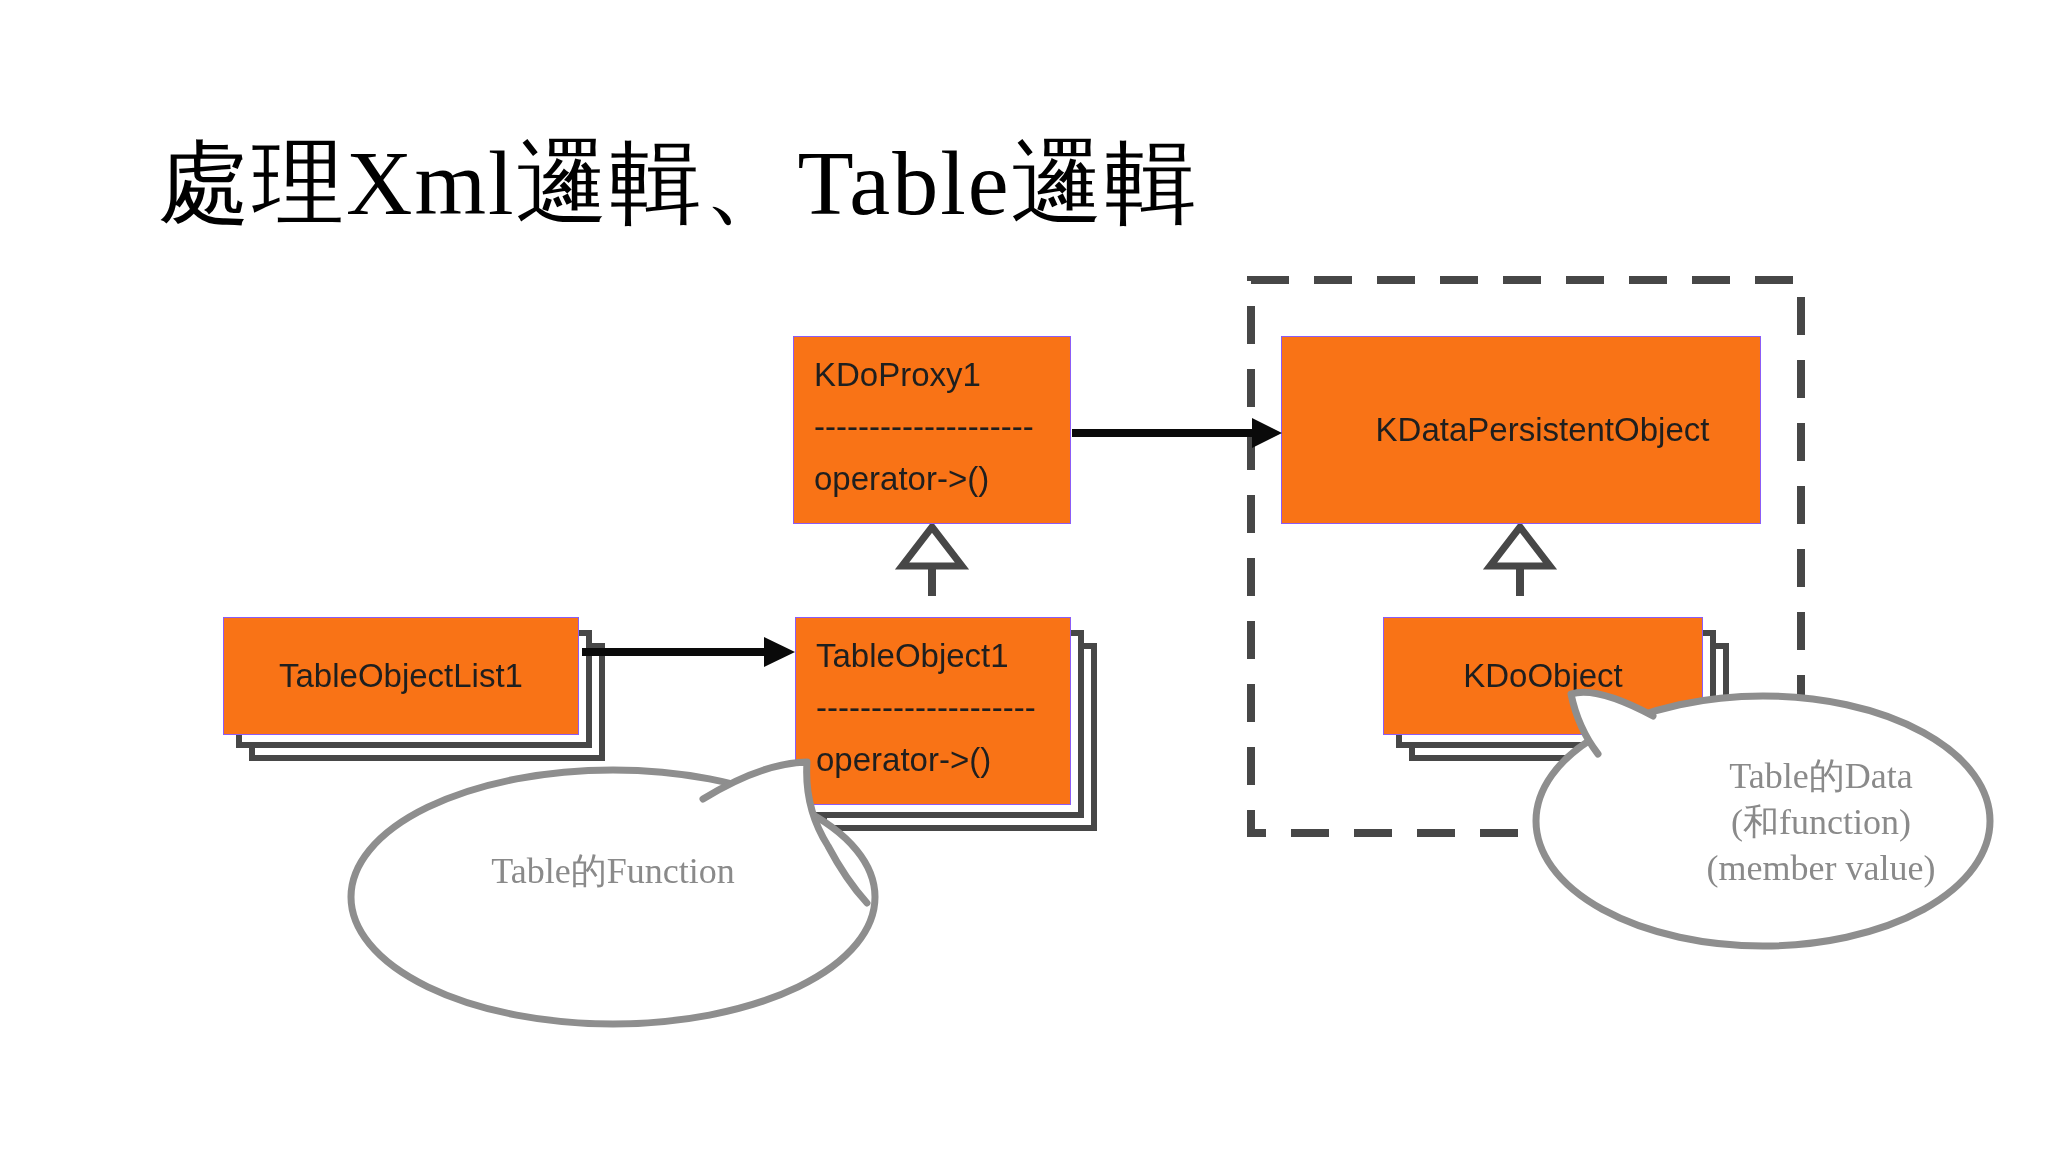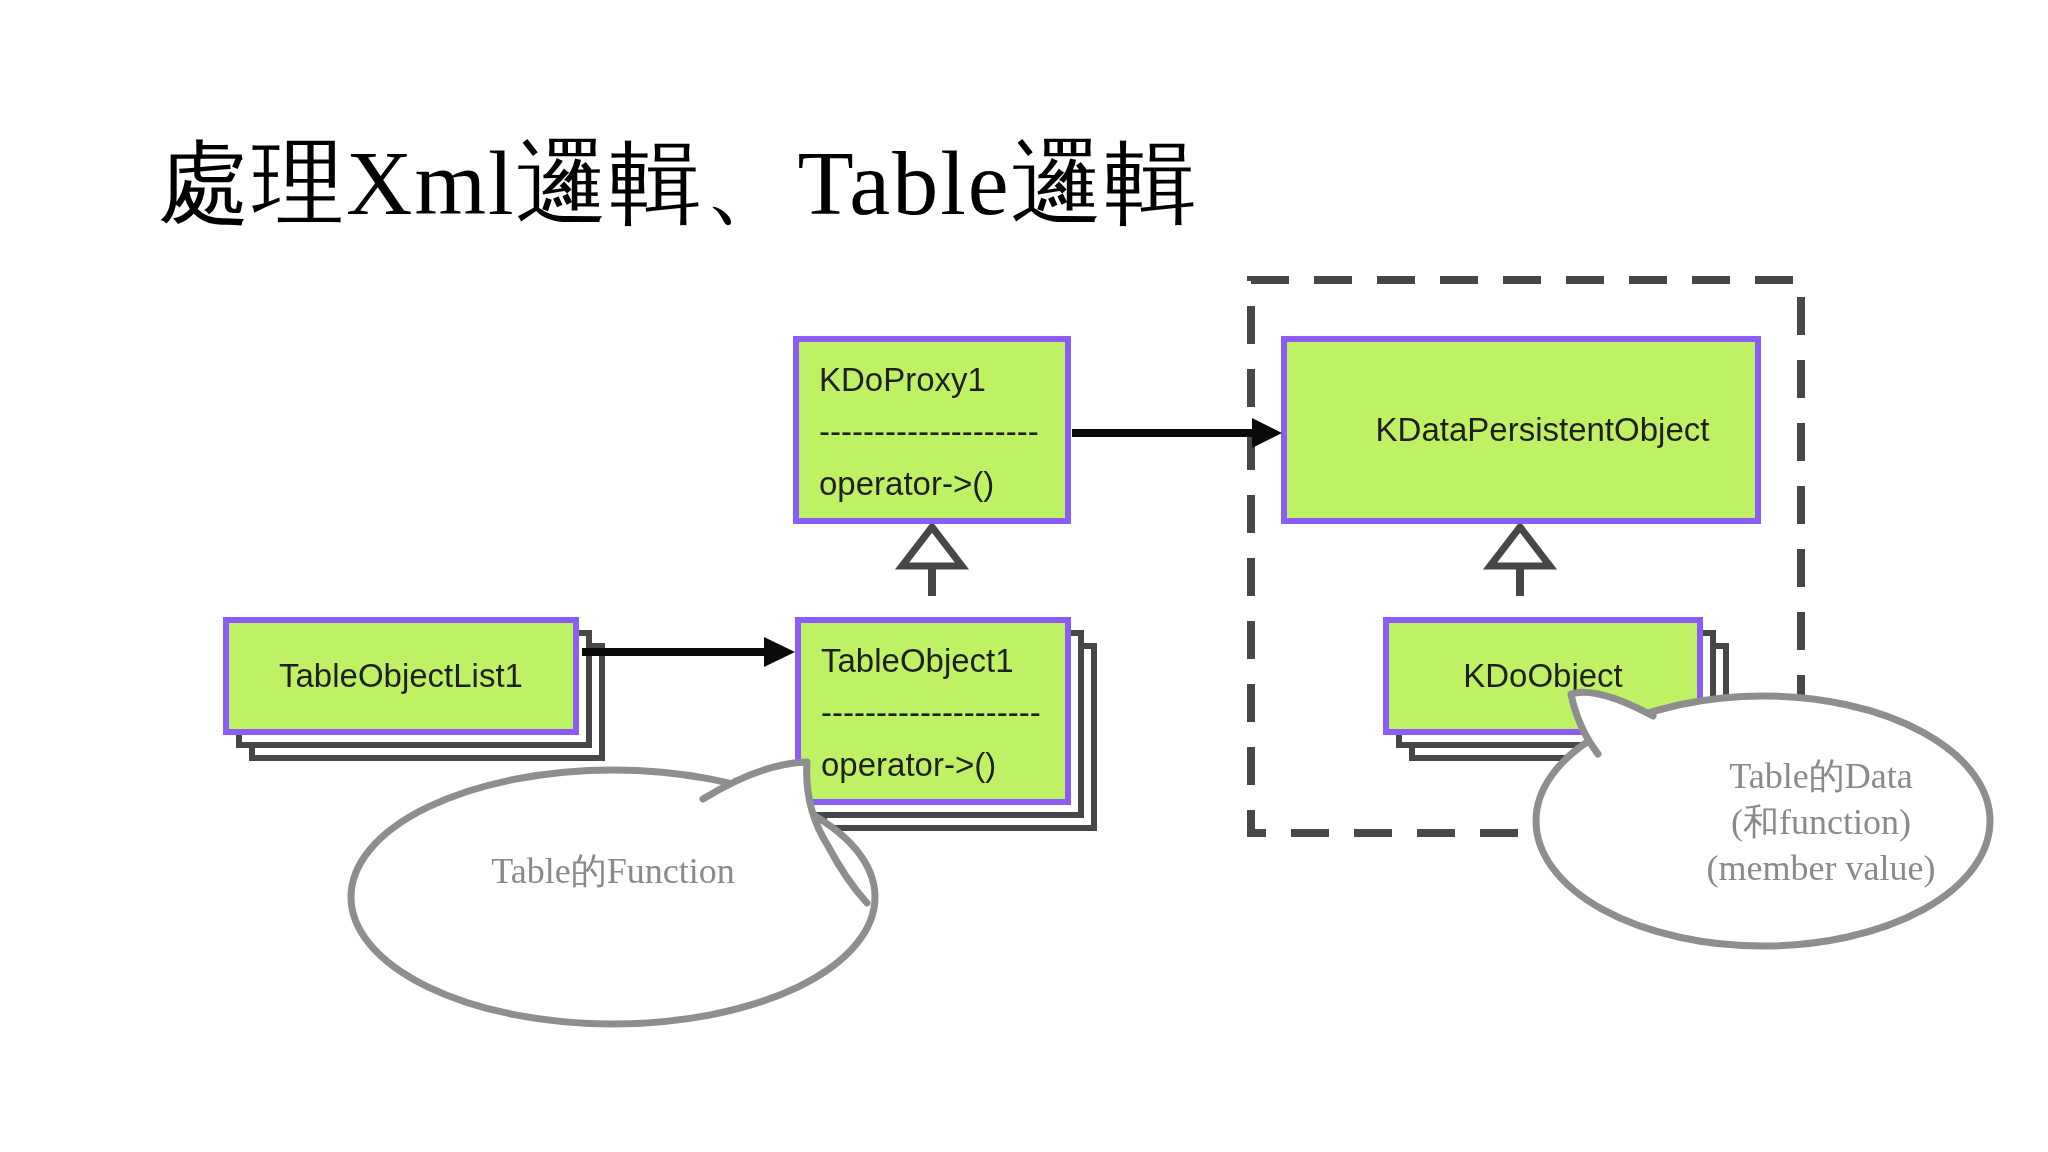--- a/index.html
+++ b/index.html
@@ -2,21 +2,21 @@
 <html><head>
 <meta charset="utf-8">
 <style>
   html,body{margin:0;padding:0;background:#fff;}
   .stage{position:relative;width:2048px;height:1152px;background:#fff;overflow:hidden;
          font-family:"Liberation Sans","DejaVu Sans",sans-serif;}
   .layer-svg{position:absolute;left:0;top:0;}
   .title{position:absolute;left:158px;top:94px;white-space:nowrap;color:#000;
          font-family:"Liberation Serif","DejaVu Serif",serif;font-size:92px;line-height:1.25;
          letter-spacing:2px;margin-top:32px;}
-  .box{position:absolute;box-sizing:border-box;background:#bef264;border:6px solid #8b5cf6;color:#1f1f1f;}
+  .box{position:absolute;box-sizing:border-box;background:#f97316;border:1px solid #8b5cf6;color:#1f1f1f;}
   .box.centered{display:flex;align-items:center;justify-content:center;font-size:33px;}
   .stack{position:absolute;margin-top:25px;}
   .stack .ghost{position:absolute;box-sizing:border-box;width:100%;height:100%;background:#fff;
                 border:6px solid #474747;}
   .stack .main{left:0;top:0;width:100%;height:100%;}
   .rows{box-sizing:border-box;width:100%;height:100%;padding:16px 8px 0 20px;display:flex;
         flex-direction:column;gap:10px;font-size:33px;}
   .rows .cname{height:44px;line-height:44px;white-space:nowrap;}
   .rows .divider{height:40px;line-height:40px;white-space:nowrap;overflow:hidden;}
   .rows .member{height:44px;line-height:44px;white-space:nowrap;}

